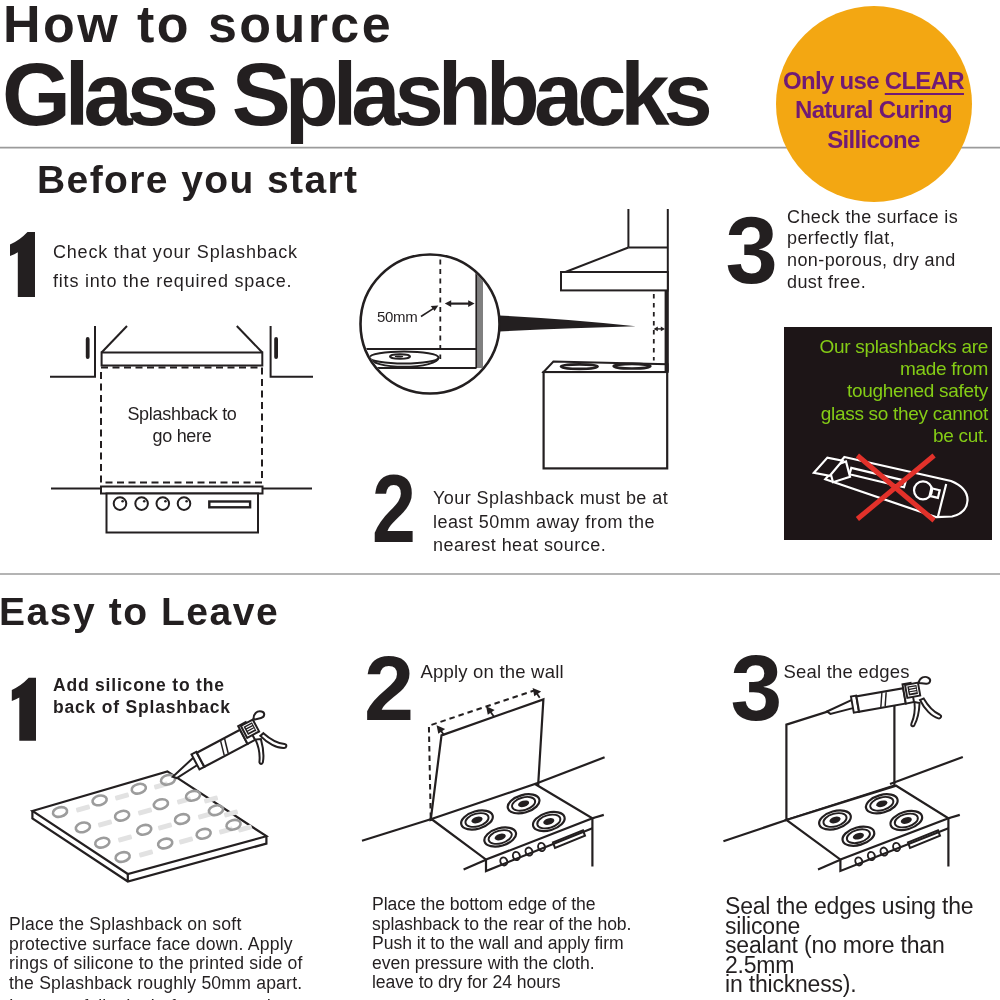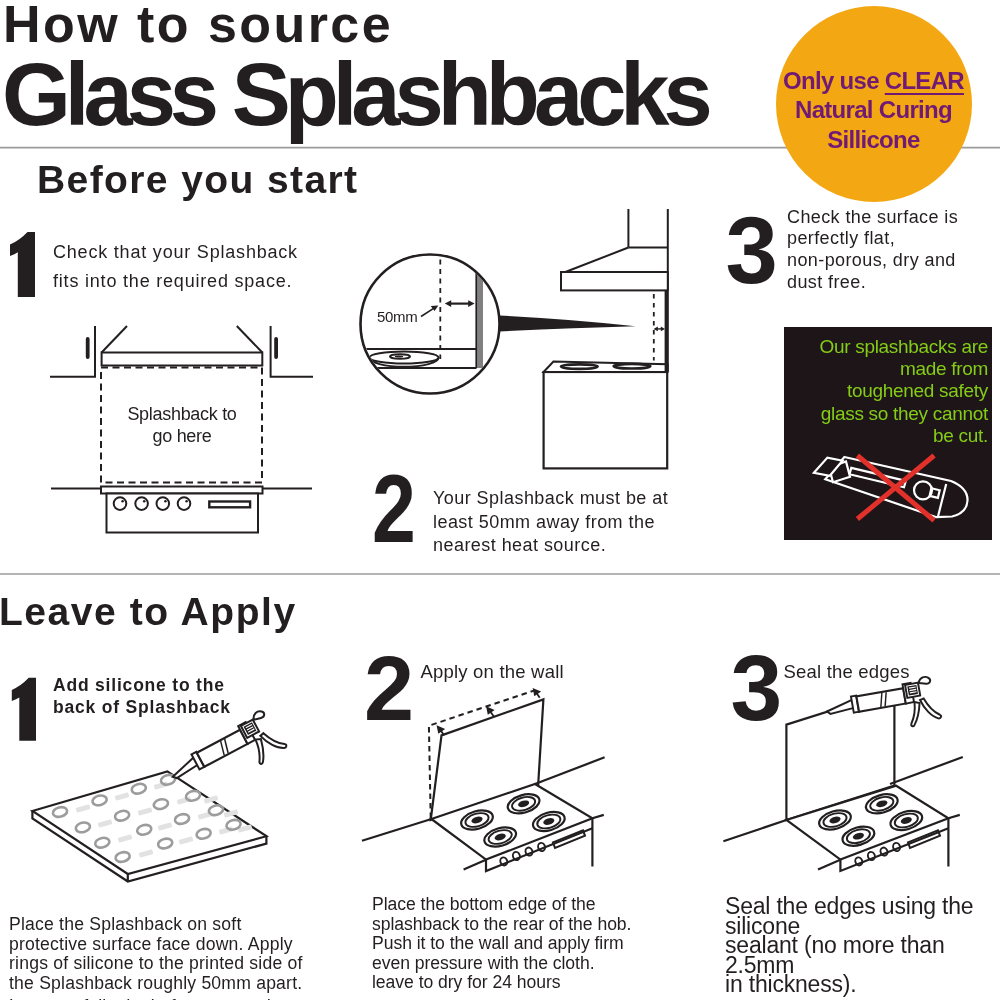--- a/index.html
+++ b/index.html
@@ -320,21 +320,21 @@
     <polygon points="931.4,488.2 939.7,490.2 937.9,497.9 929.6,495.9"></polygon>
     <polygon points="829,467.5 846,461.5 850,476.8 833,482.2" fill="#1d1517"></polygon>
     <polygon points="813.9,472.8 827.4,457.6 842.5,460.6 829.8,475.8" fill="#1d1517"></polygon>
   </g>
   <g stroke="#e2312a" stroke-width="5">
     <line x1="857.4" y1="455.5" x2="934.1" y2="520.5"></line>
     <line x1="934.1" y1="455.5" x2="857.4" y2="519"></line>
   </g>
 </svg>
 
-<div class="abs h2" style="left:-1px;top:592px;letter-spacing:1.55px;">Leave to Apply</div>
+<div class="abs h2" style="left:-1px;top:592px;letter-spacing:1.55px;">Easy to Leave</div>
 
 <svg class="abs" style="left:0;top:0" width="60" height="1000" viewBox="0 0 60 1000">
     <path fill="#231f20" d="M36,740.8 L36,677.8 L28.7,677.8 Q21,686 11.8,689.9 L11.8,701 Q16.4,699.3 19.3,697.4 L19.3,740.8 Z"></path>
   </svg>
 <div class="abs body" style="left:53px;top:675px;line-height:21.9px;font-size:17.5px;font-weight:bold;">Add silicone to the<br>back of Splashback</div>
 
 <div class="abs num" style="left:364px;top:644.2px;font-size:90px;line-height:90px;">2</div>
 <div class="abs body" style="left:420.5px;top:656.5px;font-size:18.5px;letter-spacing:0.2px;">Apply on the wall</div>
 
 <div class="abs num" style="left:730.4px;top:641.8px;font-size:93px;line-height:93px;">3</div>

